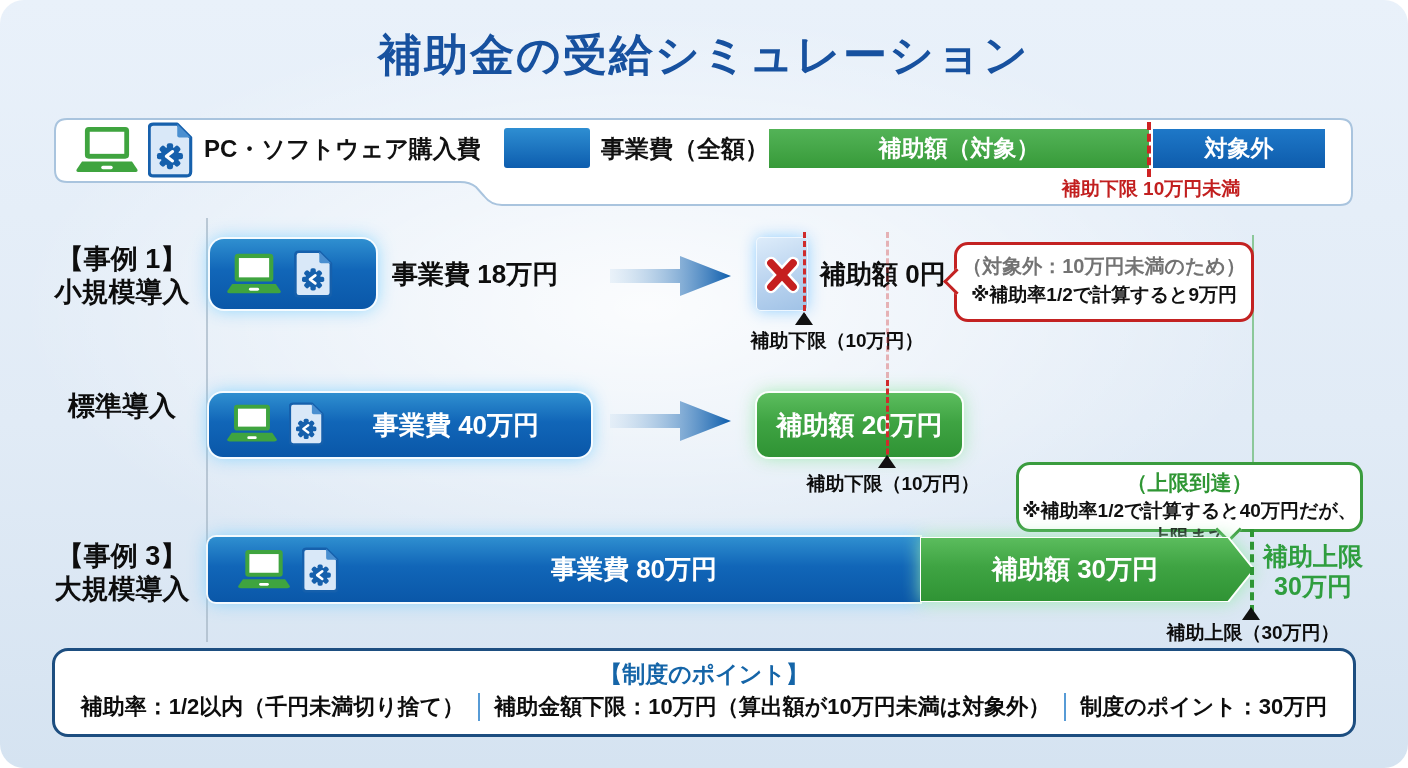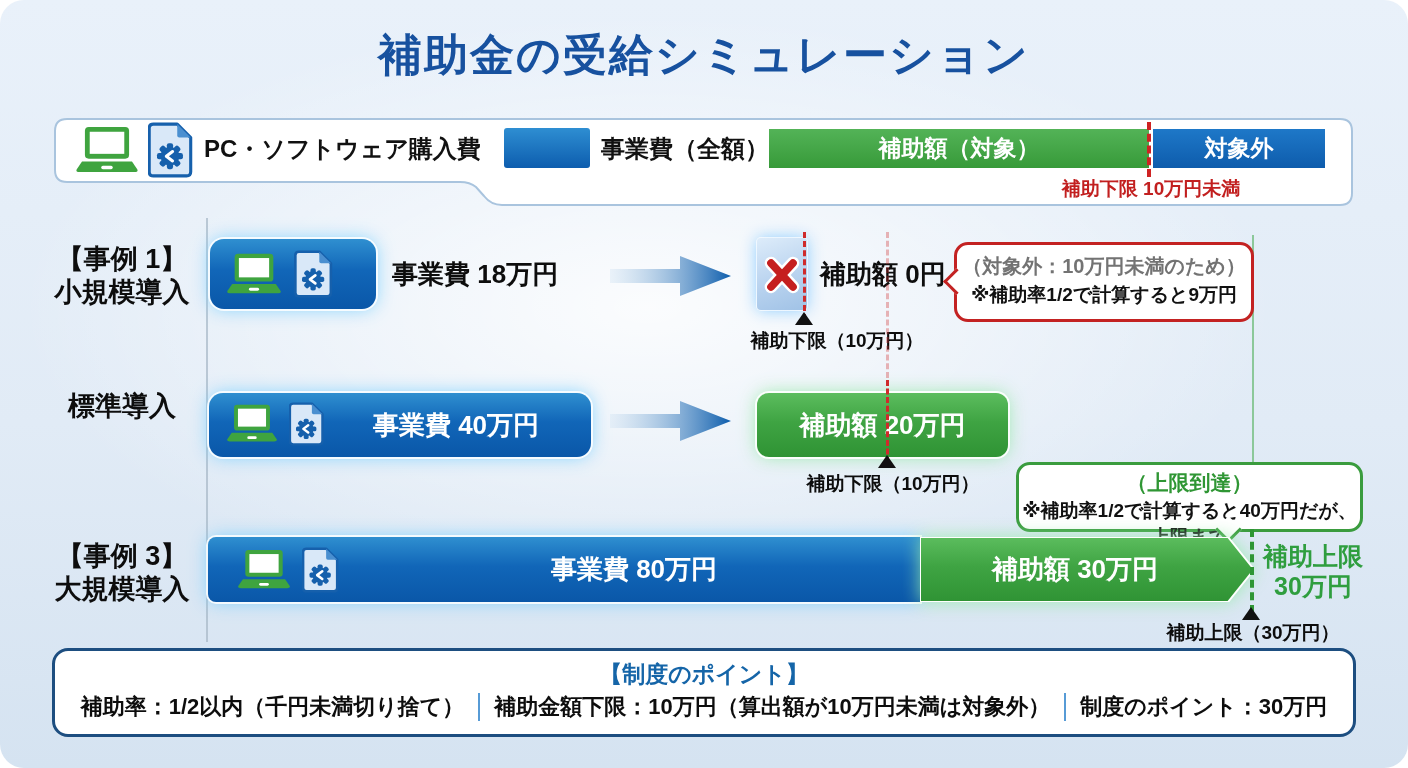--- a/index.html
+++ b/index.html
@@ -43,21 +43,21 @@
   .bar2{left:209px;top:393px;width:370px;height:64px;border-radius:14px;color:#fff;padding-left:12px;}
   .bar2-text{position:absolute;left:120px;right:8px;top:0;bottom:0;display:flex;align-items:center;justify-content:center;
     font-size:26px;font-weight:bold;}
   .bar3-blue{left:208px;top:537px;width:712px;height:65px;border-radius:8px 0 0 8px;color:#fff;}
   .bar3-blue-text{position:absolute;left:140px;right:0;top:0;bottom:0;display:flex;align-items:center;justify-content:center;
     font-size:26px;font-weight:bold;}
   .bar3-green-svg{left:920px;top:537px;width:334px;height:65px;filter:drop-shadow(0 0 9px rgba(150,235,170,.85));}
   .bar3-green-text{left:920px;top:537px;width:310px;height:65px;line-height:65px;text-align:center;color:#fff;font-size:26px;font-weight:bold;}
   .greenbar{background:linear-gradient(180deg,#5cbd5e 0%,#3fa443 45%,#2f9334 100%);
     box-shadow:0 0 0 2px rgba(255,255,255,.9),0 0 18px rgba(140,230,160,.85);}
-  .gbar2{left:757px;top:393px;width:251px;height:64px;border-radius:12px;color:#fff;
+  .gbar2{left:757px;top:393px;width:205px;height:64px;border-radius:12px;color:#fff;
     font-size:26px;font-weight:bold;text-align:center;line-height:64px;}
 
   .expense-text{left:392px;top:239px;height:70px;line-height:70px;font-size:26px;font-weight:bold;color:#0d0d0d;}
   .result-text{left:820px;top:239px;height:70px;line-height:70px;font-size:26px;font-weight:bold;color:#0d0d0d;}
 
   .arrow1{left:610px;top:253px;}
   .arrow2{left:610px;top:398px;}
 
   .xbox{left:757px;top:238px;width:50px;height:72px;border-radius:4px;
     background:linear-gradient(160deg,#ddecfa 0%,#bcd5f0 50%,#a0c2e6 100%);

